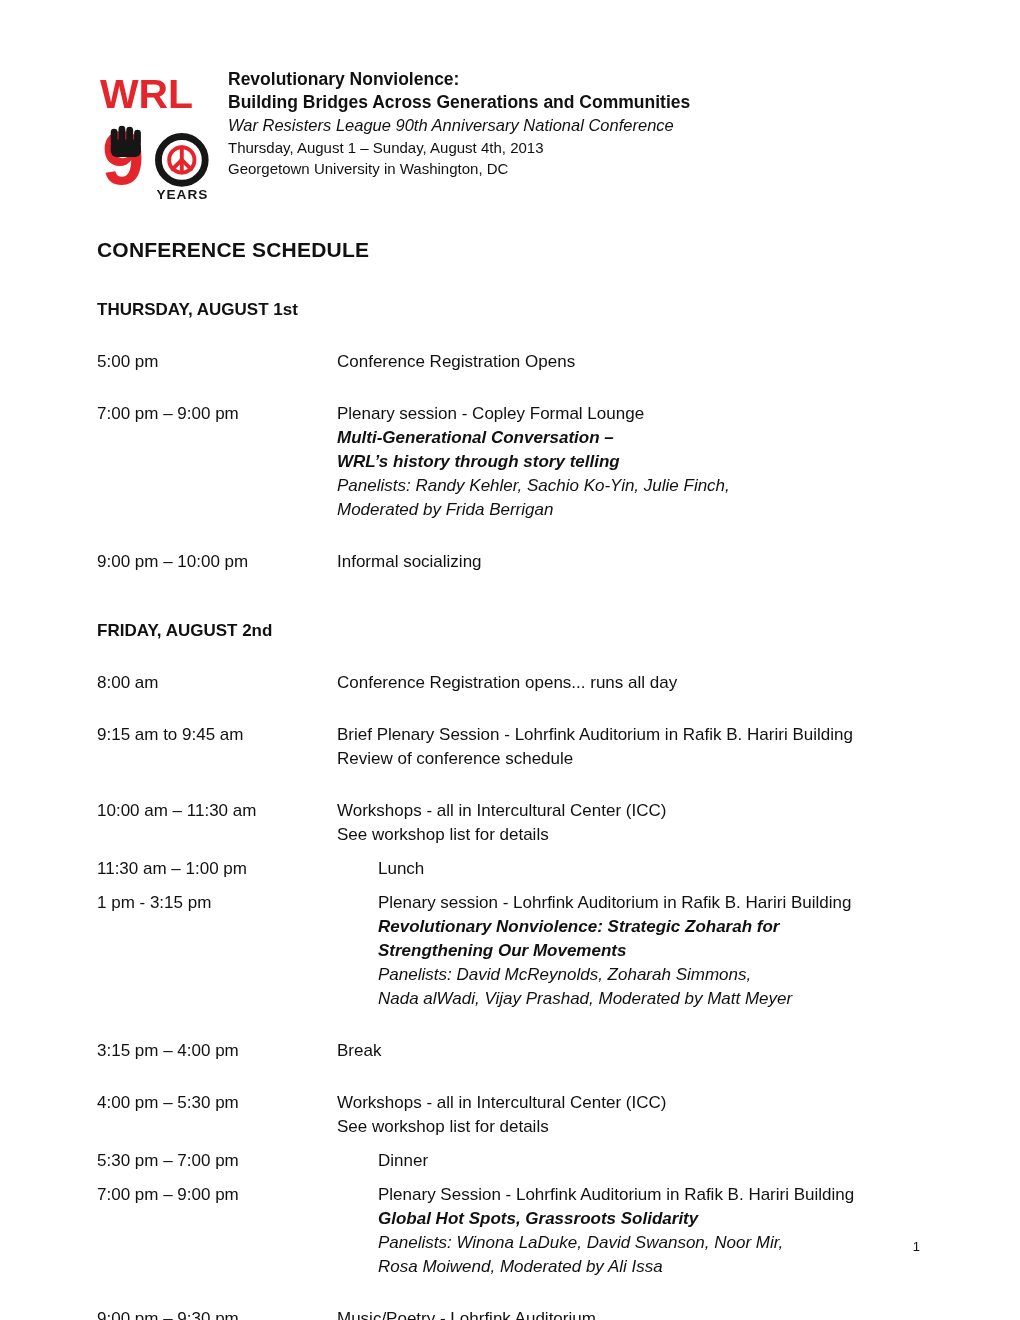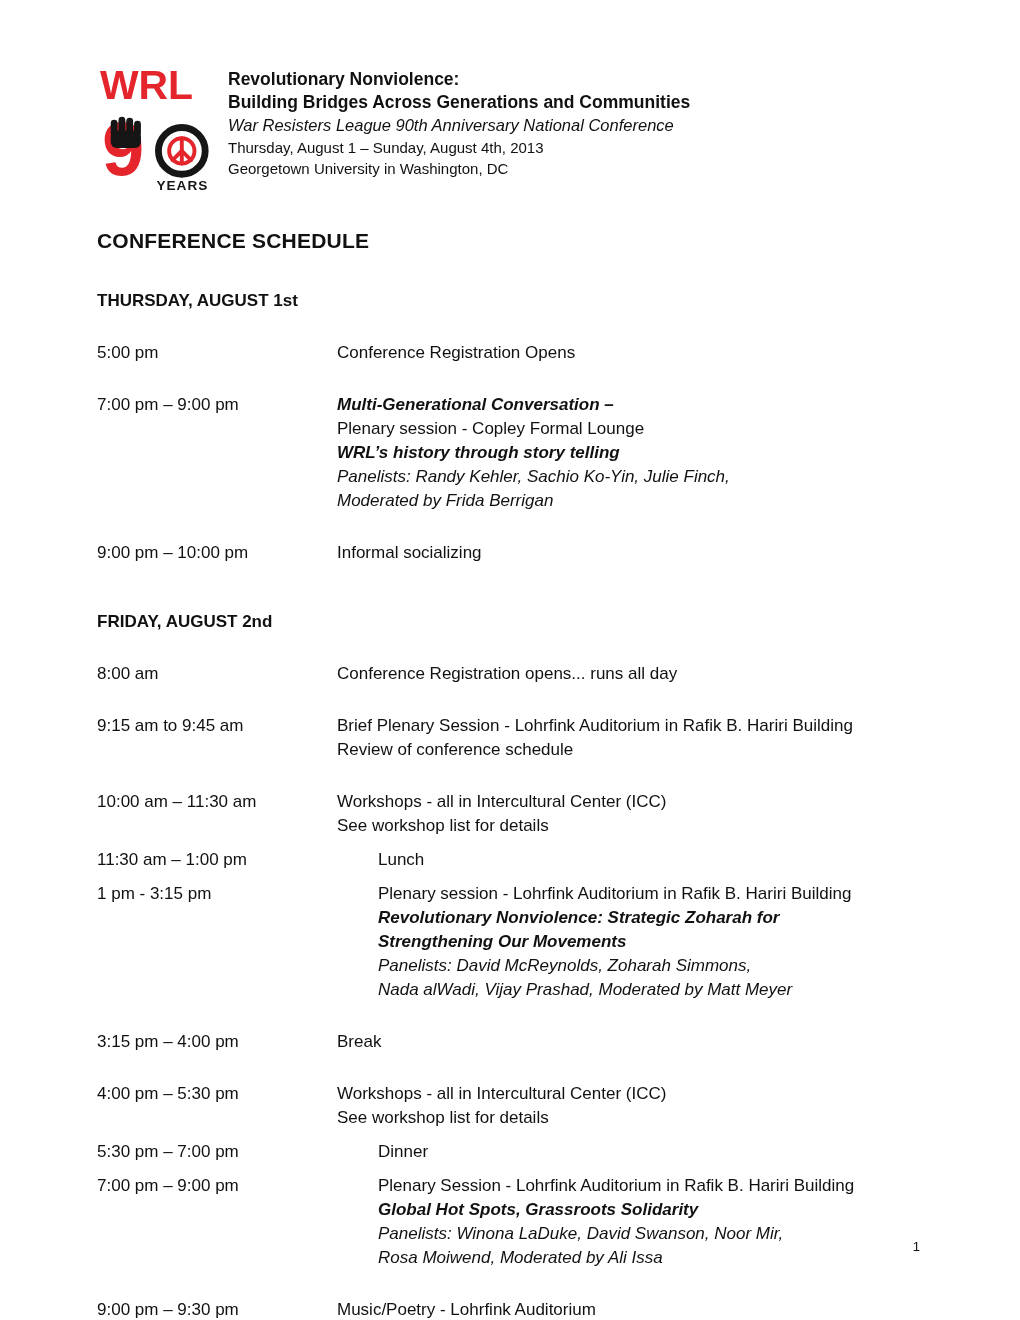--- a/index.html
+++ b/index.html
@@ -19,20 +19,21 @@
   }
   
   .header-band {
     display: flex;
     align-items: flex-start;
     padding: 64px 0 0 100px;
   }
   .logo {
     width: 112px;
     flex: 0 0 112px;
+    margin-top: 9px;
   }
   .header-text {
     margin-left: 16px;
     padding-top: 4px;
   }
   .h-bold {
     font-weight: bold;
     font-size: 17.5px;
     line-height: 23px;
   }
@@ -148,22 +149,22 @@
         <div class="section-heading">THURSDAY, AUGUST 1st</div>
         <div class="row gap-lg">
           <div class="time">5:00 pm</div>
           <div class="desc">
             <div class="line style-normal">Conference Registration Opens</div>
           </div>
         </div>
         <div class="row gap-lg">
           <div class="time">7:00 pm – 9:00 pm</div>
           <div class="desc">
+            <div class="line style-normal">Plenary session - Copley Formal Lounge</div>
             <div class="line style-bi">Multi-Generational Conversation –</div>
-            <div class="line style-normal">Plenary session - Copley Formal Lounge</div>
             <div class="line style-bi">WRL’s history through story telling</div>
             <div class="line style-i">Panelists: Randy Kehler, Sachio Ko-Yin, Julie Finch,</div>
             <div class="line style-i">Moderated by Frida Berrigan</div>
           </div>
         </div>
         <div class="row gap-lg">
           <div class="time">9:00 pm – 10:00 pm</div>
           <div class="desc">
             <div class="line style-normal">Informal socializing</div>
           </div>

